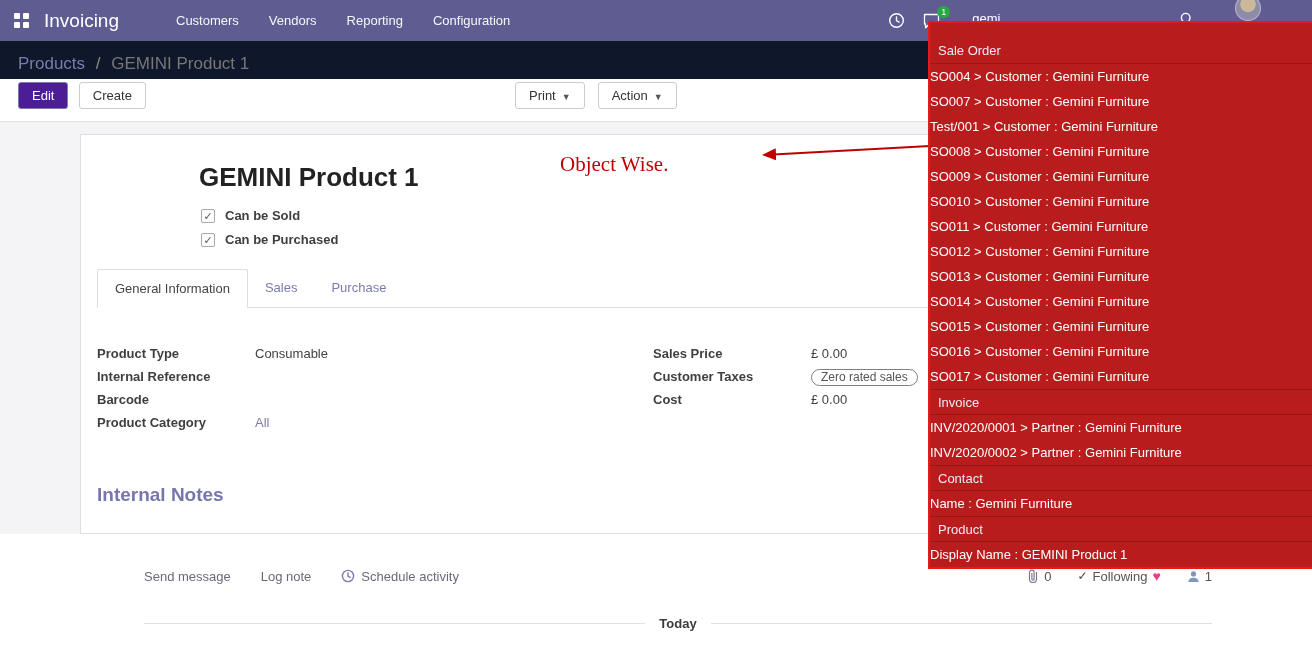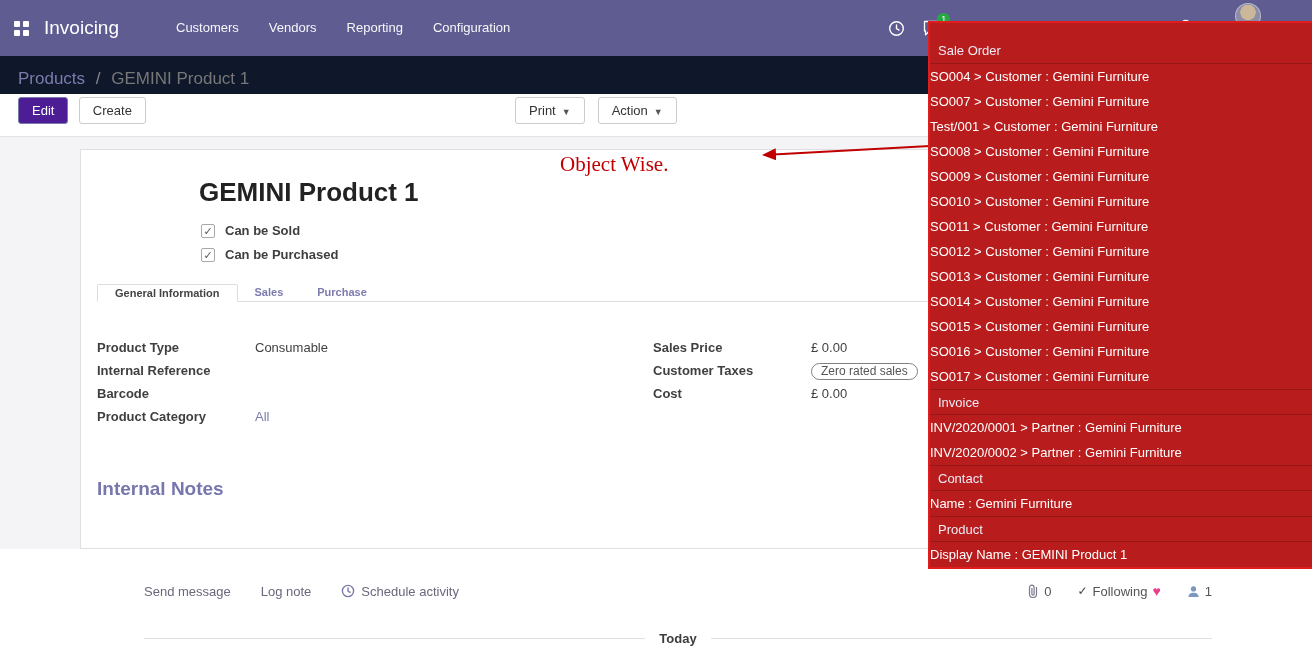--- a/index.html
+++ b/index.html
@@ -1,19 +1,19 @@
 <!DOCTYPE html>
 <html><head>
 <meta charset="utf-8">
 <style>
   * { margin:0; padding:0; box-sizing:border-box; }
   html,body { width:1312px; height:658px; overflow:hidden; font-family:"Liberation Sans",sans-serif; background:#fff; position:relative; }
 
   
-  .navbar { height:56px; background:#5e5c91; display:flex; align-items:center; color:#fff; position:relative; z-index:10; }
+  .navbar { height:41px; background:#5e5c91; display:flex; align-items:center; color:#fff; position:relative; z-index:10; }
   .grid-icon { width:15px; height:15px; display:grid; grid-template-columns:6px 6px; grid-template-rows:6px 6px; gap:3px; margin-left:14px; cursor:pointer; }
   .grid-icon span { background:#fff; border-radius:1px; }
   .brand { font-size:19px; margin-left:15px; font-weight:400; cursor:pointer; }
   .nav-menu { display:flex; margin-left:42px; height:44px; }
   .nav-item { padding:0 15px; font-size:13px; line-height:44px; color:rgba(255,255,255,.95); cursor:pointer; }
   .nav-right { margin-left:auto; display:flex; align-items:center; }
   .icon-btn { position:relative; margin:0 9px; cursor:pointer; display:flex; align-items:center; }
   .chat-badge { position:absolute; top:-7px; right:-9px; background:#28a745; color:#fff; border-radius:8px; font-size:9px; line-height:12px; min-width:13px; text-align:center; padding:0 2px; }
   .search-box { width:222px; margin:0 16px 0 22px; border-bottom:1px solid #fff; display:flex; align-items:center; padding-bottom:3px; }
   .search-box input { background:transparent; border:none; outline:none; color:#fff; font-size:13px; flex:1; font-family:inherit; }
@@ -36,21 +36,21 @@
   
   .content { background:#f4f4f6; border-top:1px solid #e3e3e3; padding:12px 0 0; }
   .sheet { margin:0 80px; width:1152px; height:400px; background:#fff; border:1px solid #dfdfdf; }
   .sheet-title { margin:27px 0 0 118px; font-size:26px; font-weight:bold; color:#222; }
   .product-flags { margin:15px 0 0 120px; }
   .cb-row { display:flex; align-items:center; margin-bottom:9px; }
   .cb-box { width:14px; height:14px; border:1px solid #a9a9a9; border-radius:2px; background:#fff; color:#555; font-size:11px; line-height:12px; text-align:center; margin-right:10px; cursor:pointer; }
   .cb-box.checked::after { content:"✓"; }
   .cb-label { font-weight:bold; font-size:13px; color:#3f3f3f; }
   .tabs { margin:22px 16px 0; border-bottom:1px solid #ddd; display:flex; }
-  .tab { padding:2px 17px; font-size:11px; color:#7c7bad; cursor:pointer; margin-bottom:-1px;font-weight:bold; }
+  .tab { padding:11px 17px; font-size:13px; color:#7c7bad; cursor:pointer; margin-bottom:-1px; }
   .tab.active { background:#fff; border:1px solid #ddd; border-bottom:1px solid #fff; color:#444; border-radius:2px 2px 0 0; }
   .fields { display:flex; margin:38px 16px 4px; }
   .col-left { width:540px; }
   .col-right { margin-left:16px; width:480px; }
   .field-row { display:flex; align-items:baseline; margin-bottom:6px; min-height:17px; }
   .field-label { width:158px; flex-shrink:0; font-weight:bold; font-size:13px; color:#3f3f3f; }
   .field-value { font-size:13px; color:#3f3f3f; }
   .field-value.link { color:#7c7bad; cursor:pointer; }
   .field-value.badge { border:1px solid #808080; border-radius:10px; padding:0 9px 1px; font-size:12px; color:#555; }
   .notes-header { margin:46px 16px 0; font-size:19px; font-weight:bold; color:#7776ad; }

